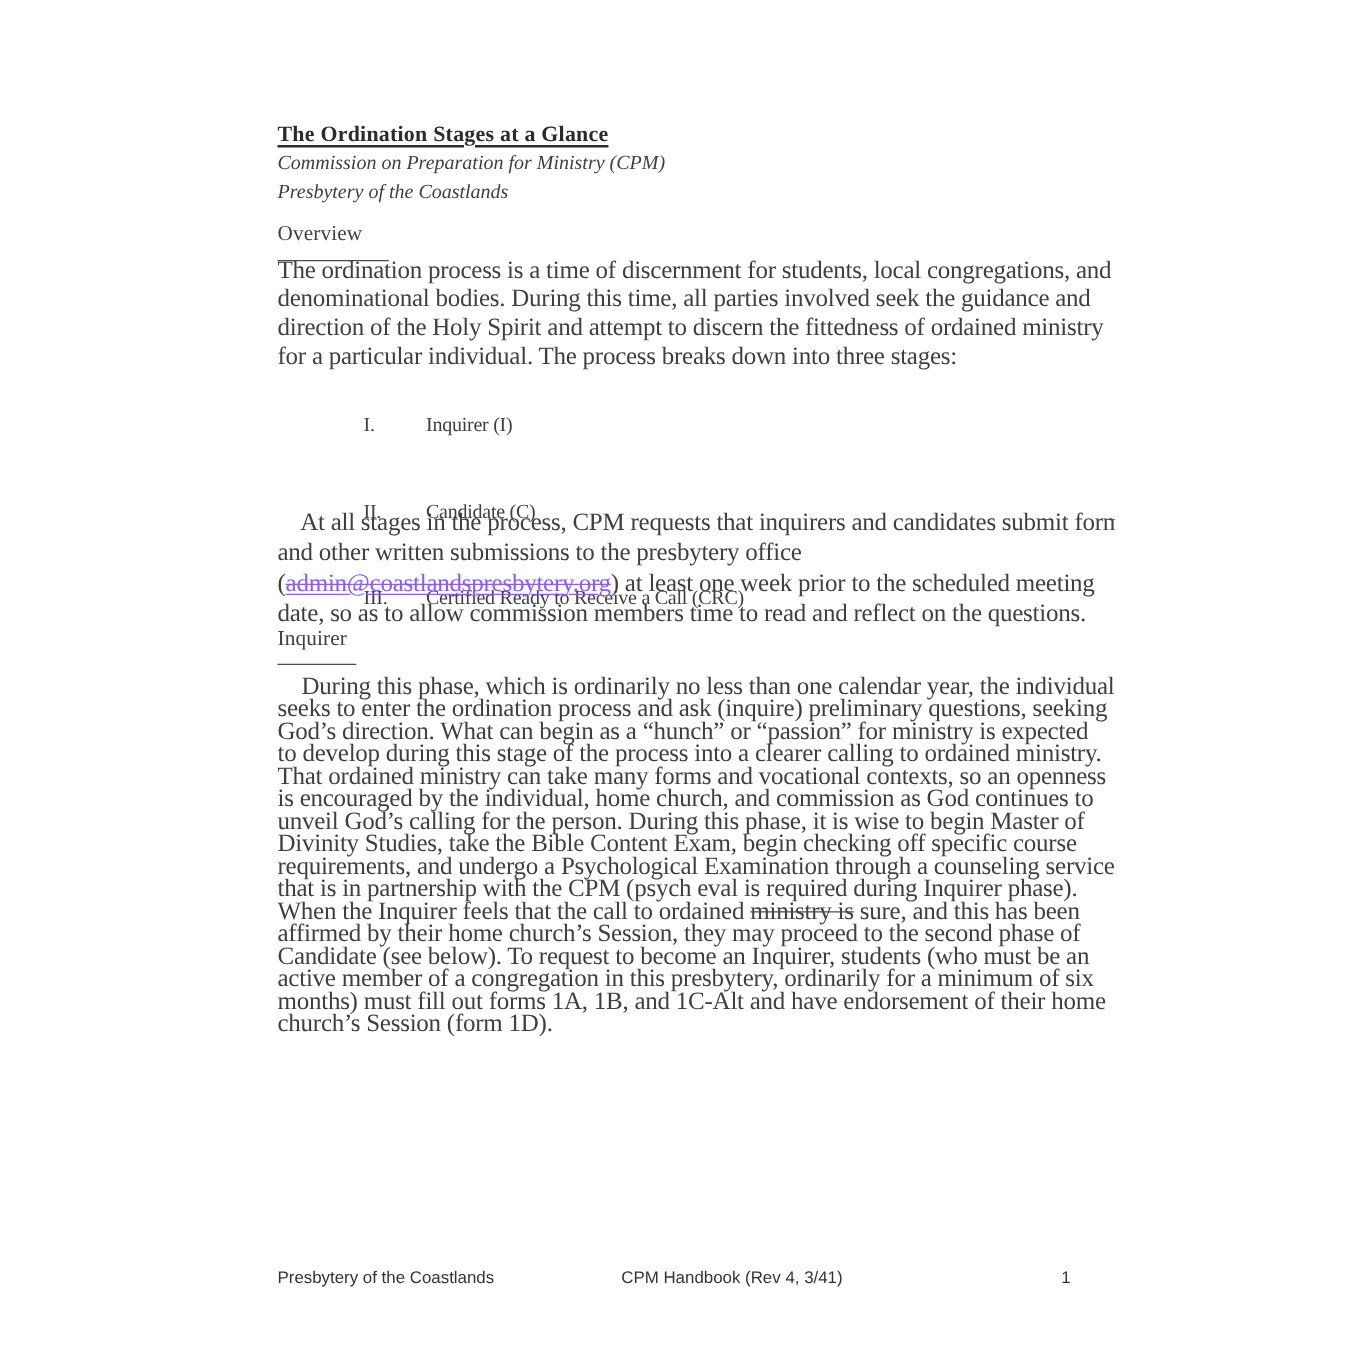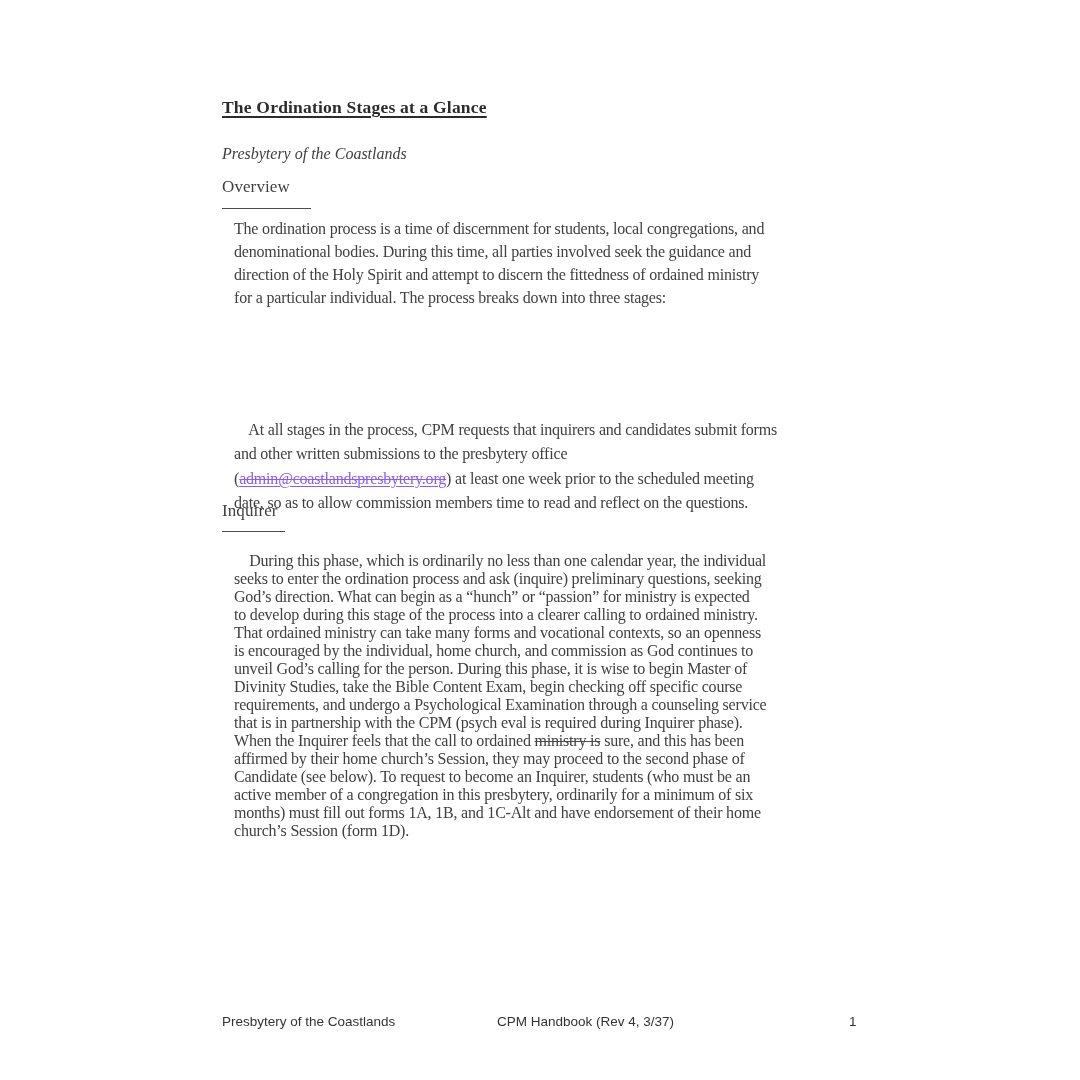--- a/index.html
+++ b/index.html
@@ -57,22 +57,22 @@
   .rule {
     position: absolute;
     left: 222px;
     border-top: 1.6px solid #4c4c4c;
     height: 0;
   }
   .rule-overview { top: 208px; width: 89px; }
   .rule-inquirer { top: 531px; width: 63px; }
 
   .para {
-    margin: 12px;
-    font-size: 16px;
+    margin: 0;
+    font-size: 20px;
     letter-spacing: -0.2px;
     color: #3f3f3f;
     white-space: pre;
   }
   .para-overview { top: 205px; line-height: 23px; }
   .para-submission { top: 381px; line-height: 24.5px; }
   .para-inquirer { top: 522px; line-height: 18px; }
 
   .stage-list { top: 306px; }
   .stage-item {
@@ -114,30 +114,42 @@
   .footer-center { left: 497px; }
   .footer-right { left: 849px; }
 </style>
 </head>
 <body>
 
 <div class="page">
 
   <h1 class="abs doc-title">The Ordination Stages at a Glance</h1>
 
+  <div class="abs subtitle subtitle-1">Commission on Preparation for Ministry (CPM)</div>
   <div class="abs subtitle subtitle-2">Presbytery of the Coastlands</div>
 
   <h2 class="abs section-heading heading-overview">Overview</h2>
   <div class="rule rule-overview"></div>
 
   <p class="abs para para-overview">The ordination process is a time of discernment for students, local congregations, and
 denominational bodies. During this time, all parties involved seek the guidance and
 direction of the Holy Spirit and attempt to discern the fittedness of ordained ministry
 for a particular individual. The process breaks down into three stages:</p>
 
+  <div class="abs stage-list">
+    <div class="stage-item">
+      <span class="stage-numeral">I.</span><span>Inquirer (I)</span>
+    </div>
+    <div class="stage-item">
+      <span class="stage-numeral">II.</span><span>Candidate (C)</span>
+    </div>
+    <div class="stage-item">
+      <span class="stage-numeral">III.</span><span>Certified Ready to Receive a Call (CRC)</span>
+    </div>
+  </div>
 
   <p class="abs para para-submission">
     <span>At all stages in the process, CPM requests that inquirers and candidates submit forms
 and other written submissions to the presbytery office
 (</span><a class="email-link">admin@coastlandspresbytery.org</a><span>) at least one week prior to the scheduled meeting
 date, so as to allow commission members time to read and reflect on the questions.</span>
   </p>
 
   <h2 class="abs section-heading heading-inquirer">Inquirer</h2>
   <div class="rule rule-inquirer"></div>
@@ -155,16 +167,16 @@
 that is in partnership with the CPM (psych eval is required during Inquirer phase).
 When the Inquirer feels that the call to ordained </span><span class="strike">ministry is</span><span> sure, and this has been
 affirmed by their home church’s Session, they may proceed to the second phase of
 Candidate (see below). To request to become an Inquirer, students (who must be an
 active member of a congregation in this presbytery, ordinarily for a minimum of six
 months) must fill out forms 1A, 1B, and 1C-Alt and have endorsement of their home
 church’s Session (form 1D).</span>
   </p>
 
   <div class="footer-item footer-left">Presbytery of the Coastlands</div>
-  <div class="footer-item footer-center">CPM Handbook (Rev 4, 3/37)</div>
+  <div class="footer-item footer-center">CPM Handbook (Rev 4, 3/41)</div>
   <div class="footer-item footer-right">1</div>
 
 </div>
 
 </body></html>

